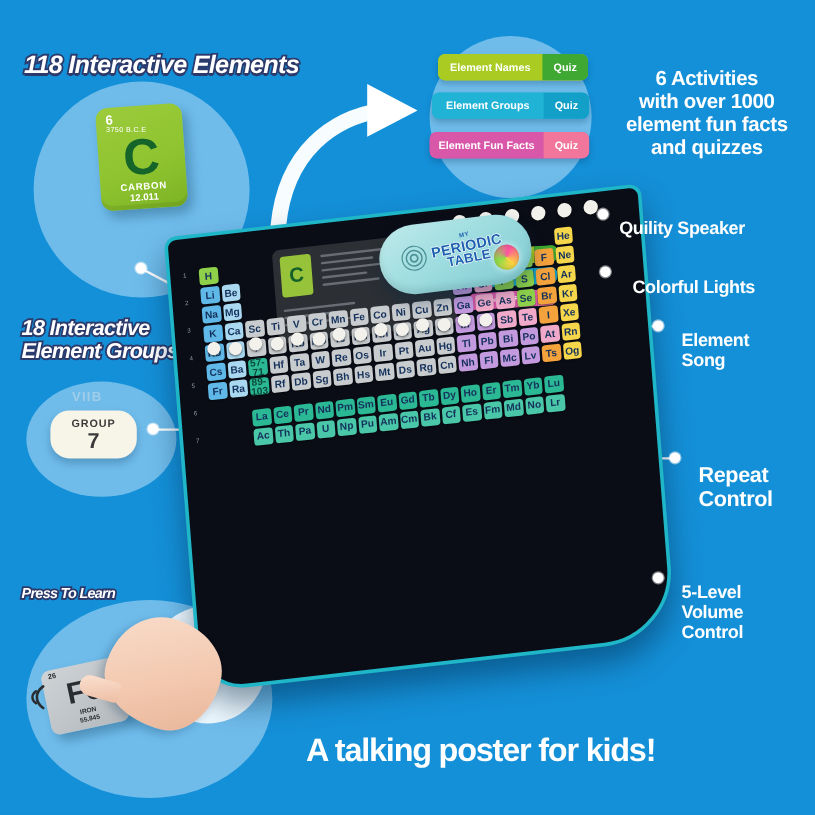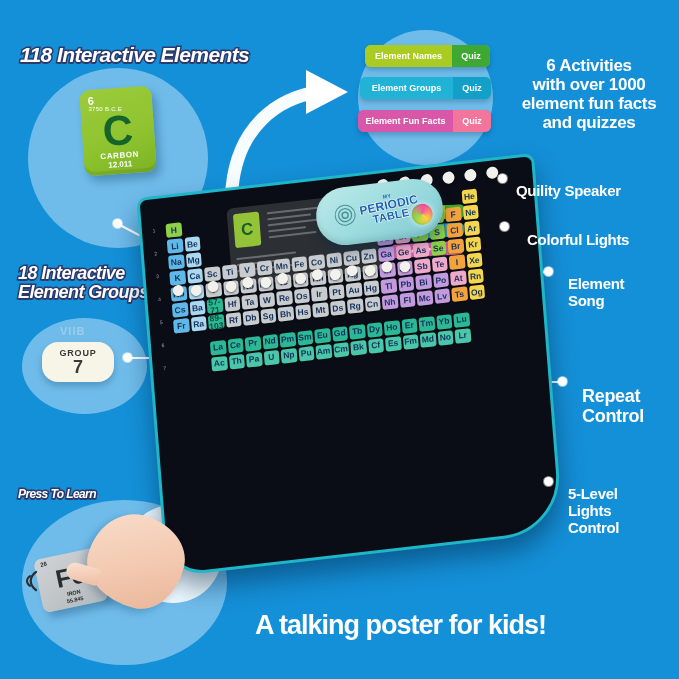--- a/index.html
+++ b/index.html
@@ -711,21 +711,21 @@
 
   <div class="dot" style="left:558px; top:377px;"></div>
   <div class="plainhead" style="left:582px; top:370px; font-size:18px;">
     <span>Repeat</span><br>
     <span>Control</span>
   </div>
 
   <div class="dot" style="left:544px; top:477px;"></div>
   <div class="plainhead" style="left:568px; top:470px; font-size:15px;">
     <span>5-Level</span><br>
-    <span>Lights</span><br>
+    <span>Volume</span><br>
     <span>Control</span>
   </div>
 
   <div class="dot" style="left:113px; top:219px;"></div>
   <div class="dot" style="left:123px; top:353px;"></div>
 
   <div id="fe-tile">
     <div class="n">26</div>
     <div class="s">Fe</div>
     <div class="nm">IRON</div>

